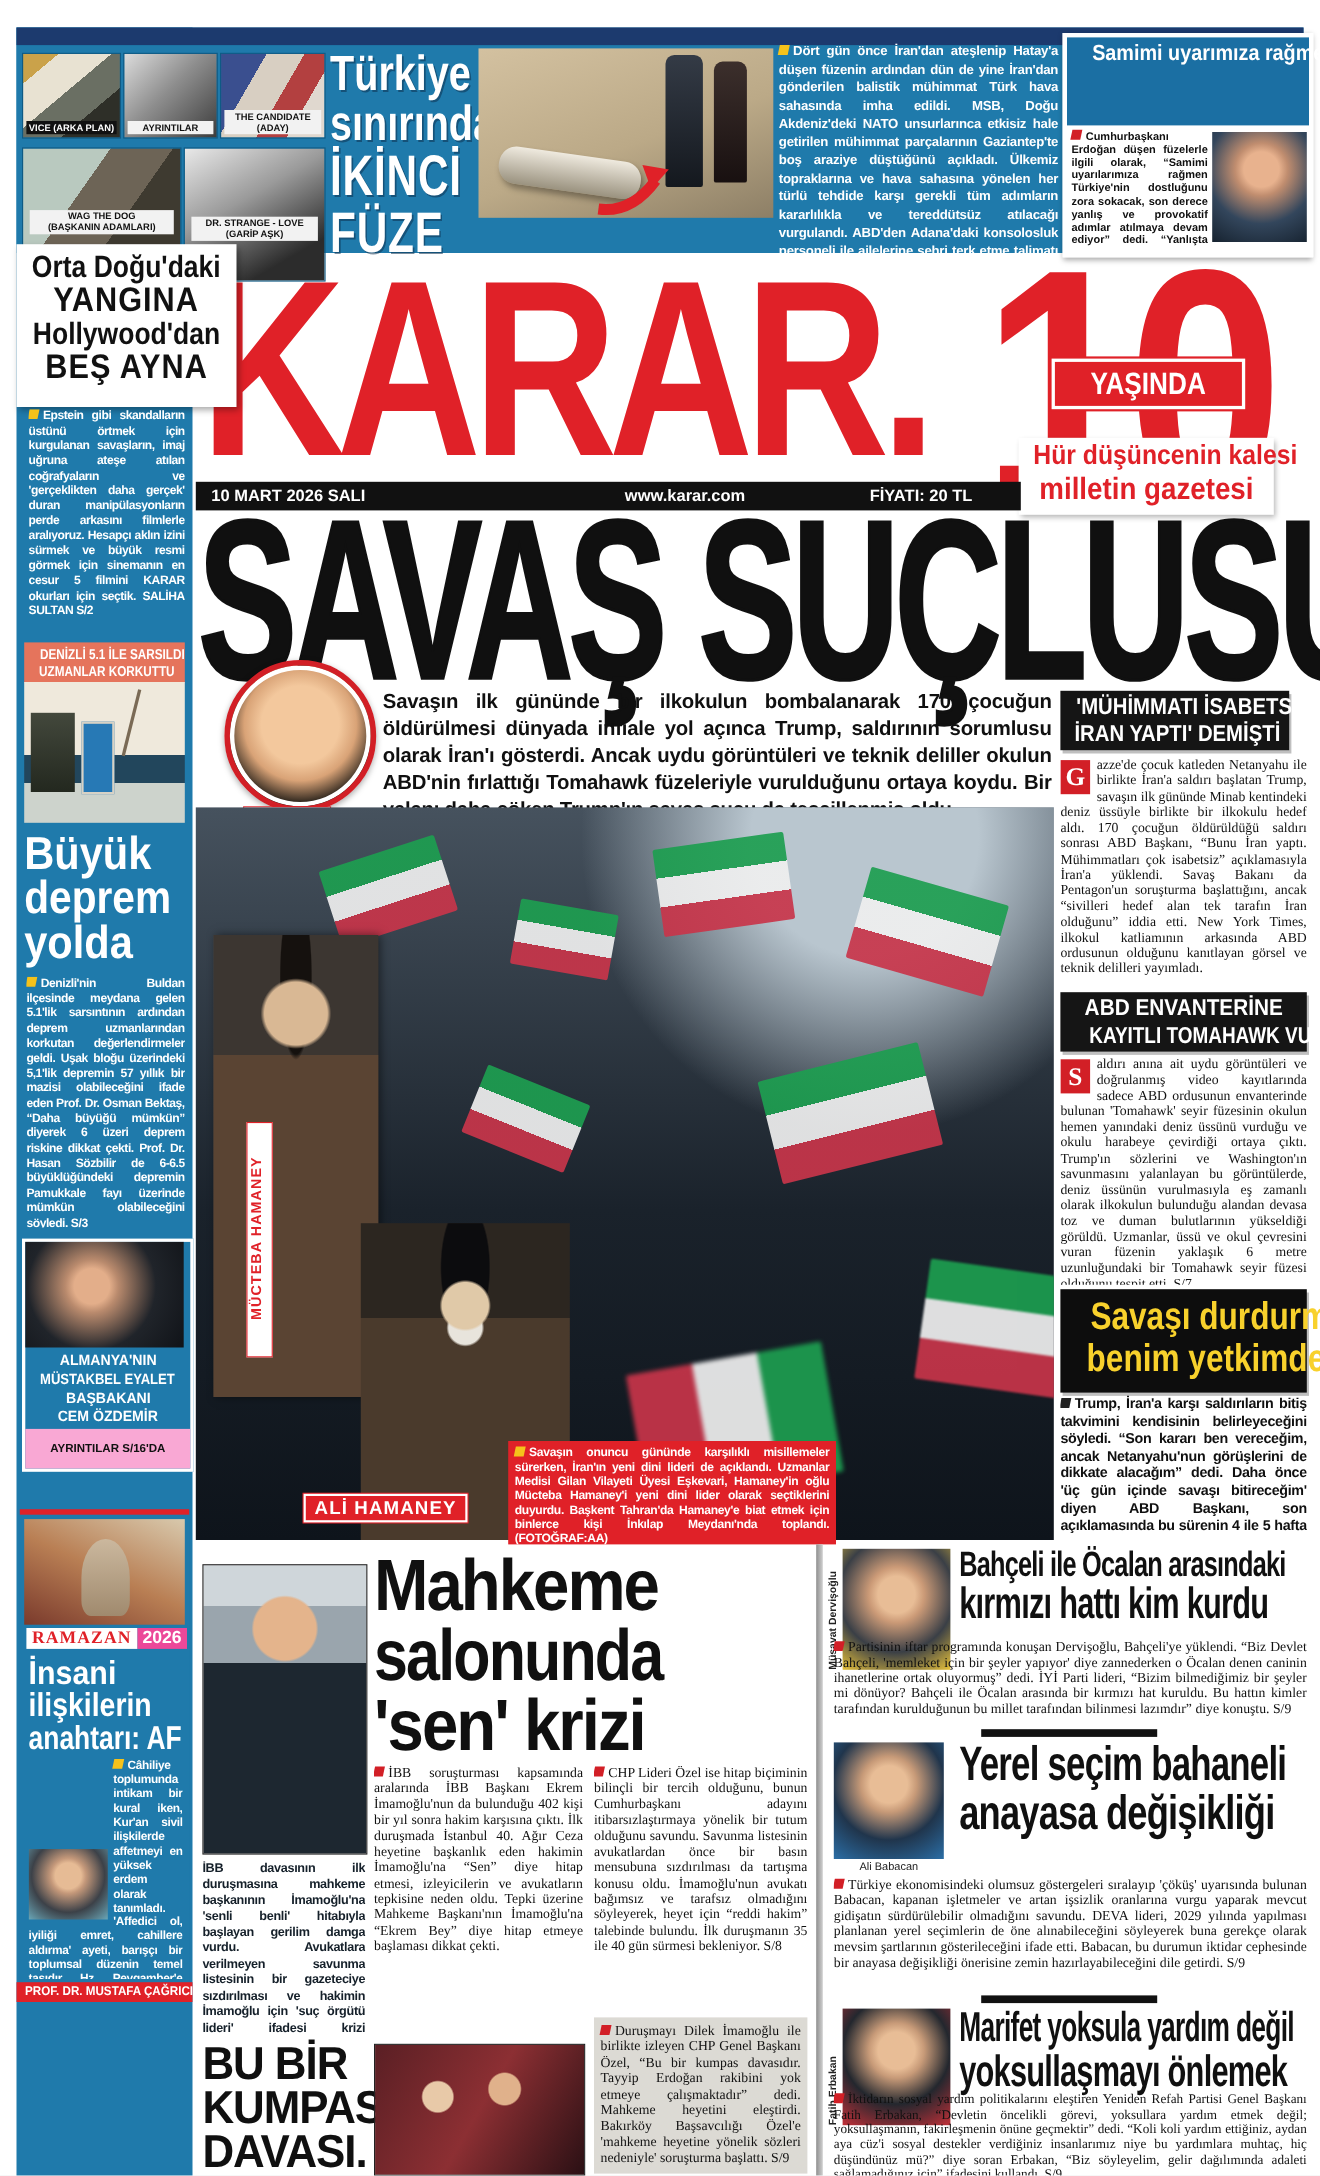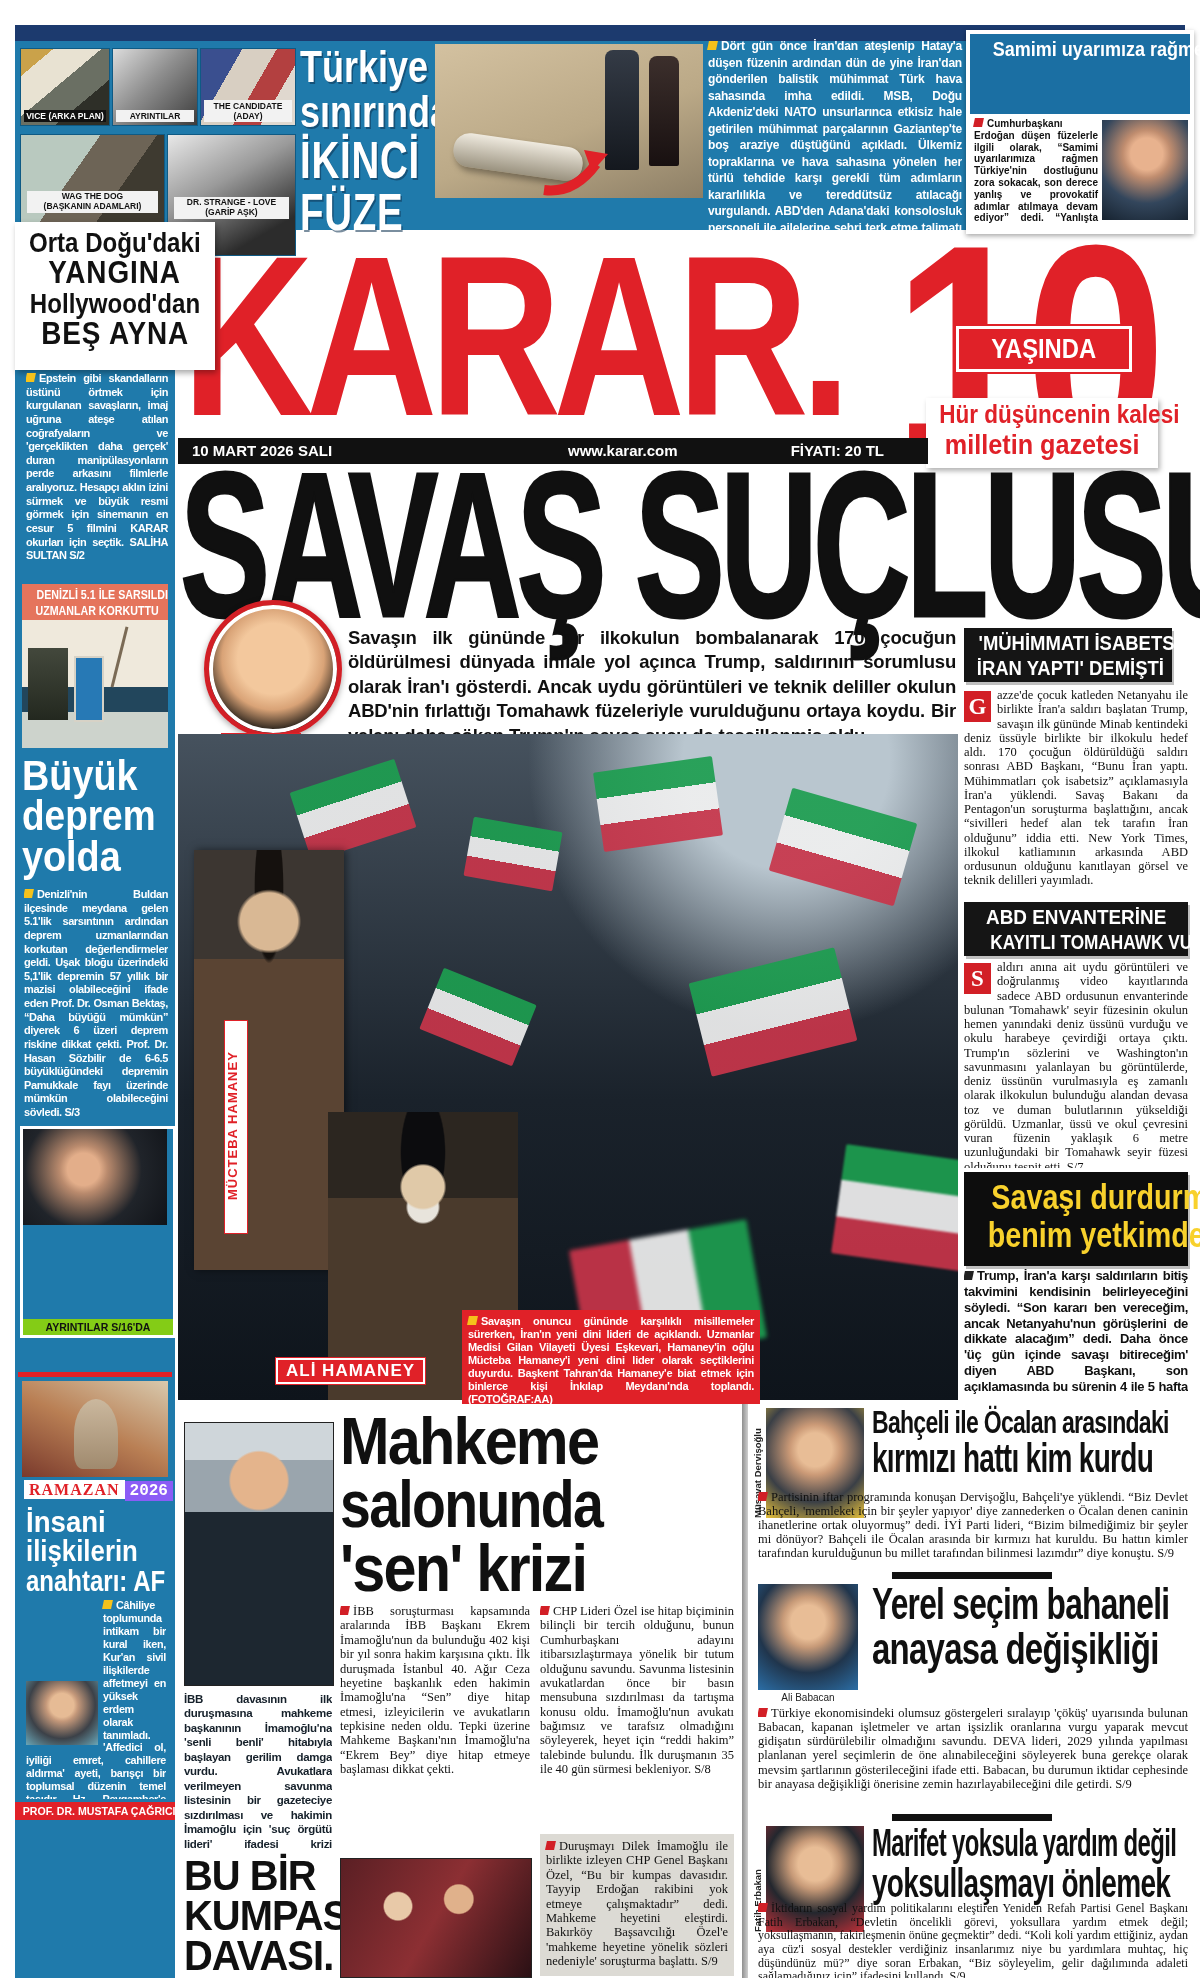--- a/index.html
+++ b/index.html
@@ -124,29 +124,35 @@
   </div>
   <div class="abs white b" style="left:22px;top:756px;line-height:.96;">
     <span class="cx" style="font-size:42px;transform:scaleX(.9);">Büyük</span><br>
     <span class="cx" style="font-size:42px;transform:scaleX(.88);">deprem</span><br>
     <span class="cx" style="font-size:42px;transform:scaleX(.9);">yolda</span>
   </div>
   <div class="abs white b just" style="left:24px;top:888px;width:144px;height:228px;font-size:11px;line-height:1.24;letter-spacing:-.4px;overflow:hidden;"><span class="bullet"></span><span>Denizli'nin Buldan ilçesinde meydana gelen 5.1'lik sarsıntının ardından deprem uzmanlarından korkutan değerlendirmeler geldi. Uşak bloğu üzerindeki 5,1'lik depremin 57 yıllık bir mazisi olabileceğini ifade eden Prof. Dr. Osman Bektaş, “Daha büyüğü mümkün” diyerek 6 üzeri deprem riskine dikkat çekti. Prof. Dr. Hasan Sözbilir de 6-6.5 büyüklüğündeki depremin Pamukkale fayı üzerinde mümkün olabileceğini söyledi. S/3</span></div>
 
   <div class="abs" style="left:20px;top:1126px;width:150px;height:206px;border:3px solid #fff;background:#1f7aab;">
     <div class="ph" style="left:0;top:0;width:144px;height:96px;background:radial-gradient(circle at 42% 42%,#e3ae8a 0 16%,#b98a6d 24%,#20242a 58%,#101318);"></div>
-    <div class="ctr b" style="position:absolute;left:0;right:0;bottom:0;background:#84cc16;color:#111;font-size:10.5px;padding:2px 0;">AYRINTILAR S/16'DA</div>
+    <div class="ctr white b" style="position:absolute;left:0;right:0;top:100px;font-size:13.5px;line-height:1.25;">
+      <span class="cxc" style="transform:scaleX(.95);">ALMANYA'NIN</span><br>
+      <span class="cxc" style="transform:scaleX(.88);">MÜSTAKBEL EYALET</span><br>
+      <span class="cxc" style="transform:scaleX(.95);">BAŞBAKANI</span><br>
+      <span class="cxc" style="transform:scaleX(.95);">CEM ÖZDEMİR</span>
+    </div>
+    <div class="ctr b" style="position:absolute;left:0;right:0;bottom:0;background:#f9a8d4;color:#111;font-size:10.5px;padding:12px 0;">AYRINTILAR S/16'DA</div>
   </div>
 
   <div class="abs" style="left:18px;top:1372px;width:154px;height:428px;border-top:5px solid #e02128;background:#1f7aab;">
     <div class="ph" style="left:4px;top:4px;width:146px;height:96px;background:linear-gradient(25deg,#7a3a2c,#b97f54 50%,#d8c9ad);">
       <div class="abs" style="left:52px;top:18px;width:44px;height:70px;background:linear-gradient(#cbb89e,#a08a6e);border-radius:50% 50% 20% 20%;"></div>
     </div>
     <div class="abs" style="left:6px;top:104px;">
-      <span class="serif b" style="background:#fff;color:#e02128;font-size:16px;padding:1px 5px;letter-spacing:1px;">RAMAZAN</span><span class="b" style="background:#8b5cf6;color:#fff;font-size:16px;padding:1px 5px;font-family:Liberation Mono, monospace;">2026</span>
+      <span class="serif b" style="background:#fff;color:#e02128;font-size:16px;padding:1px 5px;letter-spacing:1px;">RAMAZAN</span><span class="b" style="background:#ec4899;color:#fff;font-size:16px;padding:1px 5px;">2026</span>
     </div>
     <div class="abs white b" style="left:8px;top:130px;line-height:.98;">
       <span class="cx" style="font-size:30px;transform:scaleX(.92);">İnsani</span><br>
       <span class="cx" style="font-size:30px;transform:scaleX(.86);">ilişkilerin</span><br>
       <span class="cx" style="font-size:30px;transform:scaleX(.8);">anahtarı: AF</span>
     </div>
     <div class="abs white b just" style="left:8px;top:222px;width:140px;height:200px;font-size:10.8px;line-height:1.2;letter-spacing:-.3px;overflow:hidden;">
       <span class="ph" style="float:left;position:relative;width:72px;height:64px;margin:82px 5px 0 0;background:radial-gradient(circle at 50% 38%,#e6bb95 0 22%,#c4987a 30%,#3c4148 62%,#6aa7b8);"></span>
       <span class="bullet"></span><span>Câhiliye toplumunda intikam bir kural iken, Kur'an sivil ilişkilerde affetmeyi en yüksek erdem olarak tanımladı. 'Affedici ol, iyiliği emret, cahillere aldırma' ayeti, barışçı bir toplumsal düzenin temel taşıdır. Hz. Peygamber'e verilen bu ilahî görev; kötülük edeni affetmeyi, esirgeyene vermeyi ve uzaklaşana ulaşmayı emreder. İslâm âlimlerine göre gerçek itibar; cezalandırma gücü varken affı tercih edebilmektir.</span>
     </div>

